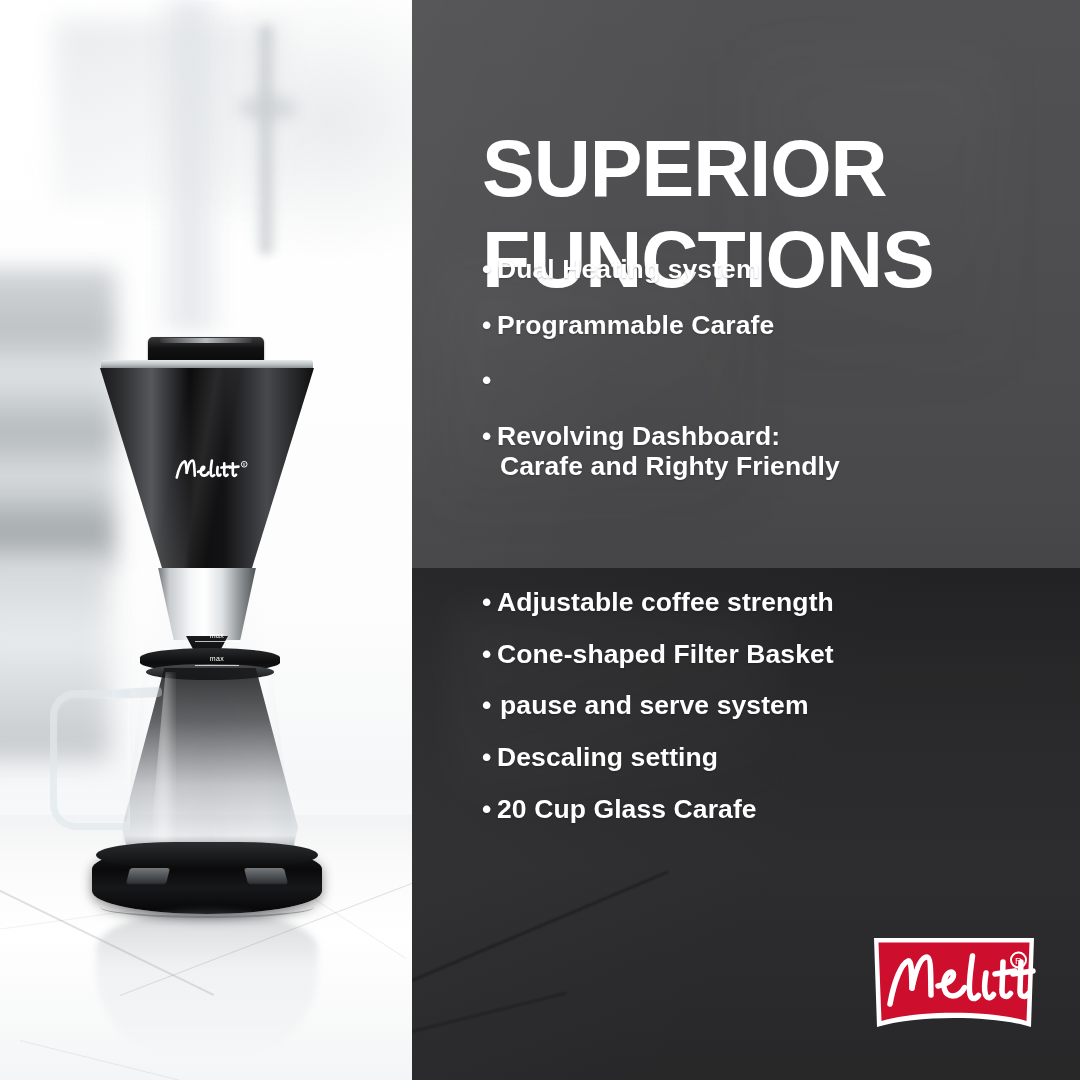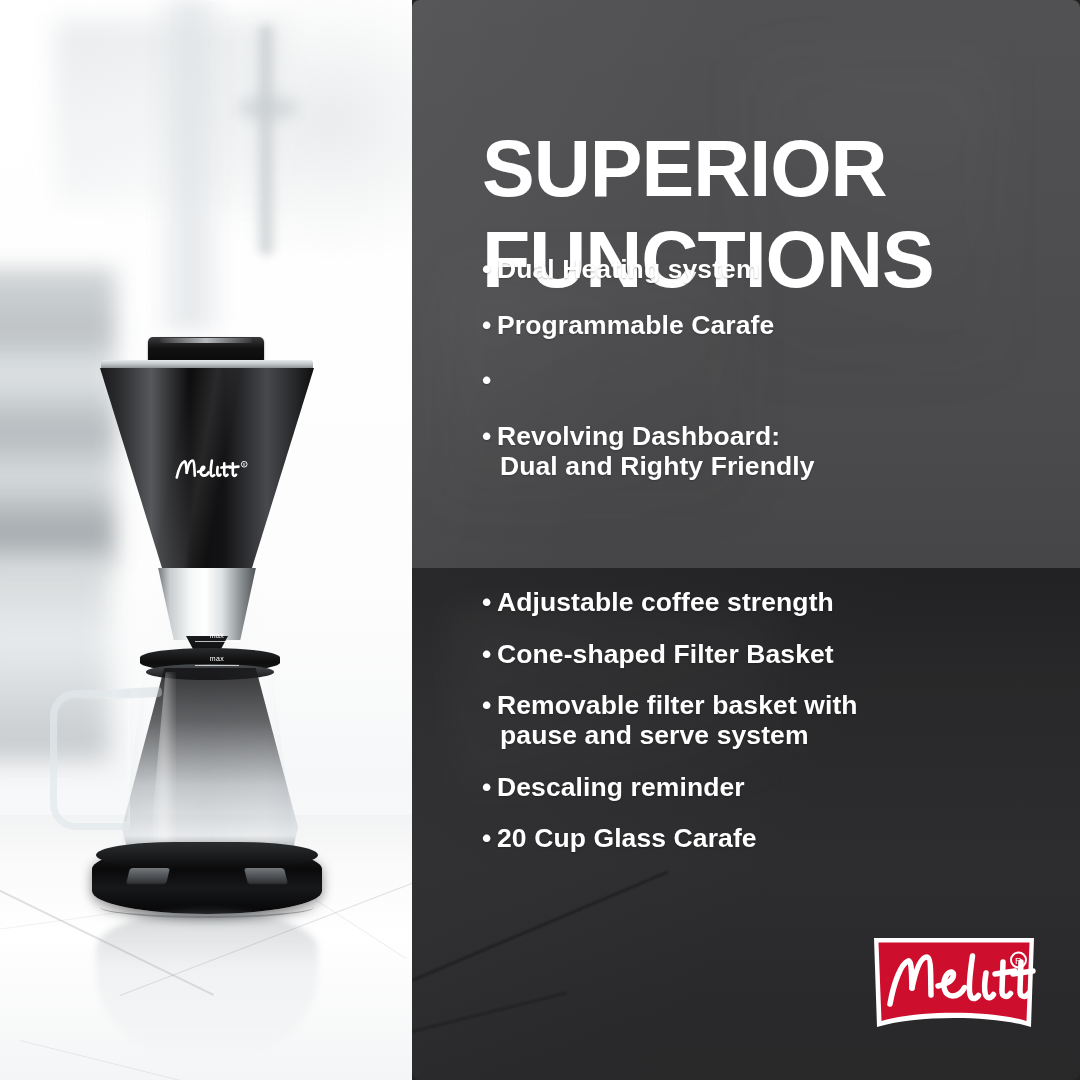--- a/index.html
+++ b/index.html
@@ -181,21 +181,21 @@
     border-radius:50% 50% 40% 40%/26% 26% 60% 60%;
     filter:blur(3px);
   }
   .shadow-ell{
     position:absolute;left:90px;top:898px;width:234px;height:26px;
     background:radial-gradient(ellipse at center, rgba(40,44,48,.45), rgba(255,255,255,0) 72%);
     filter:blur(4px);
   }
 
   
-  .content-panel{position:absolute;left:412px;top:0;width:668px;height:1080px;overflow:hidden;border-radius:8px;}
+  .content-panel{position:absolute;left:412px;top:0;width:668px;height:1080px;overflow:hidden;}
   .bg-upper{
     position:absolute;left:0;top:0;width:668px;height:568px;
     background:
       linear-gradient(105deg,rgba(255,255,255,.035) 0%,rgba(0,0,0,0) 38%),
       linear-gradient(180deg,#515153 0%,#4e4e50 42%,#4a4a4c 78%,#464648 100%);
   }
   .bg-upper-smudge{
     position:absolute;left:30px;top:270px;width:300px;height:230px;
     background:linear-gradient(150deg,rgba(255,255,255,.035),rgba(0,0,0,.05));
     filter:blur(26px);
@@ -354,49 +354,48 @@
       </div>
       <div class="bullet">
         <span class="dot">•</span>
         <span class="btext">
         </span>
       </div>
       <div class="bullet">
         <span class="dot">•</span>
         <span class="btext">
           <span>Revolving Dashboard:</span>
-          <span class="ln2">Dual and Righty Friendly</span>
+          <span class="ln2">Carafe and Righty Friendly</span>
         </span>
       </div>
     </div>
 
     <div class="bullets group-b">
       <div class="bullet tight">
         <span class="dot">•</span>
         <span class="btext">
           <span>Adjustable coffee strength</span>
         </span>
       </div>
       <div class="bullet tight">
         <span class="dot">•</span>
         <span class="btext">
           <span>Cone-shaped Filter Basket</span>
         </span>
       </div>
       <div class="bullet tight">
         <span class="dot">•</span>
         <span class="btext">
-          <span>Removable filter basket with</span>
           <span class="ln2">pause and serve system</span>
         </span>
       </div>
       <div class="bullet tight">
         <span class="dot">•</span>
         <span class="btext">
-          <span>Descaling reminder</span>
+          <span>Descaling setting</span>
         </span>
       </div>
       <div class="bullet tight">
         <span class="dot">•</span>
         <span class="btext">
           <span>20 Cup Glass Carafe</span>
         </span>
       </div>
     </div>
   </div>

